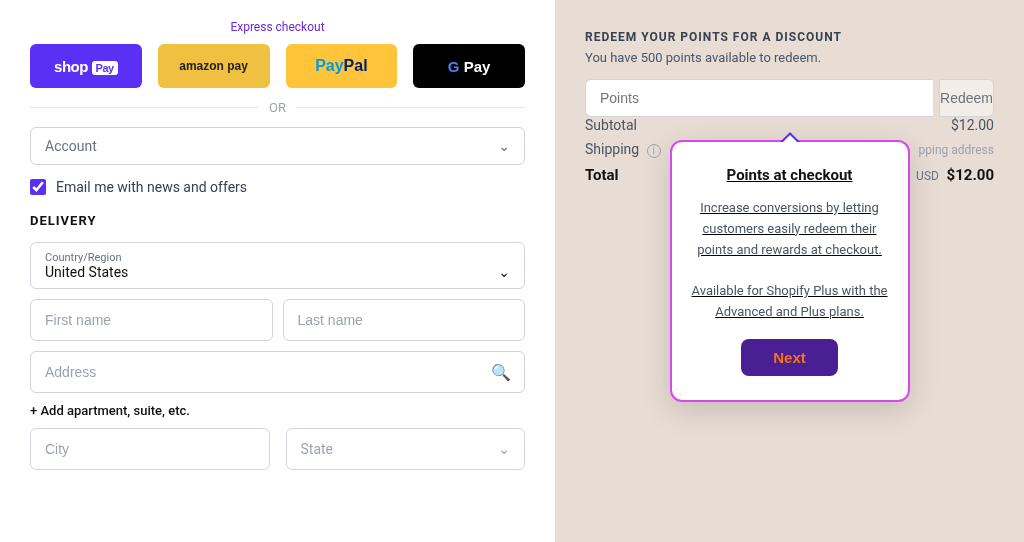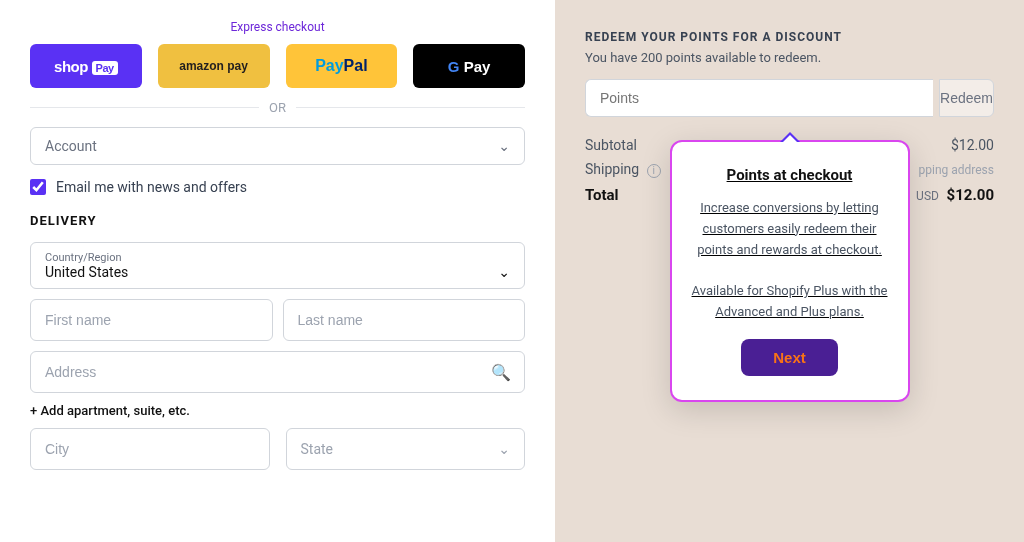--- a/index.html
+++ b/index.html
@@ -199,21 +199,20 @@
     }
     .redeem-subtitle {
       font-size: 13px;
       color: #4b5563;
       margin-bottom: 14px;
     }
 
     .redeem-input-row {
       display: flex;
       gap: 6px;
-      margin-bottom: 20px;
       align-items: center;
     }
     .redeem-input {
       flex: 1;
       border: 1px solid #d1d5db;
       border-right: none;
       border-radius: 6px 0 0 6px;
       padding: 10px 14px;
       font-size: 14px;
       color: #9ca3af;
@@ -391,21 +390,21 @@
       <span>State</span>
       <span>⌄</span>
     </div>
   </div>
 
 </div>
 
 <div class="right-panel">
 
   <div class="redeem-title">REDEEM YOUR POINTS FOR A DISCOUNT</div>
-  <div class="redeem-subtitle">You have 200 points available to redeem.</div>
+  <div class="redeem-subtitle">You have 500 points available to redeem.</div>
 
   <div class="redeem-input-row">
     <input class="redeem-input" type="text" placeholder="Points" style="">
     <button class="redeem-button">Redeem</button>
   </div>
 
   <div class="order-summary">
     <div class="summary-row">
       <span>Subtotal</span>
       <span>$12.00</span>

